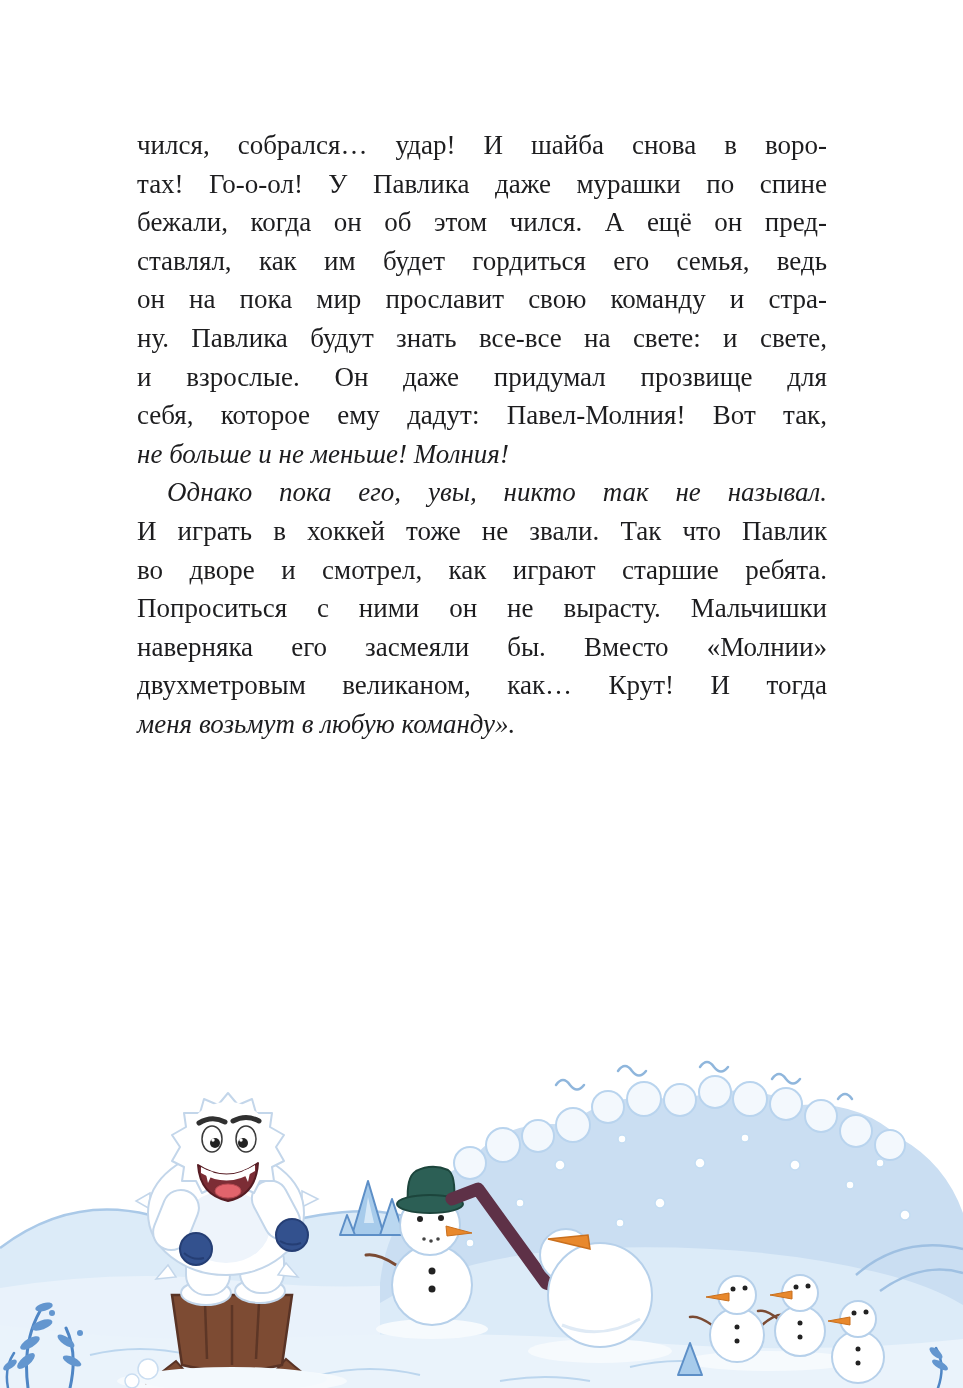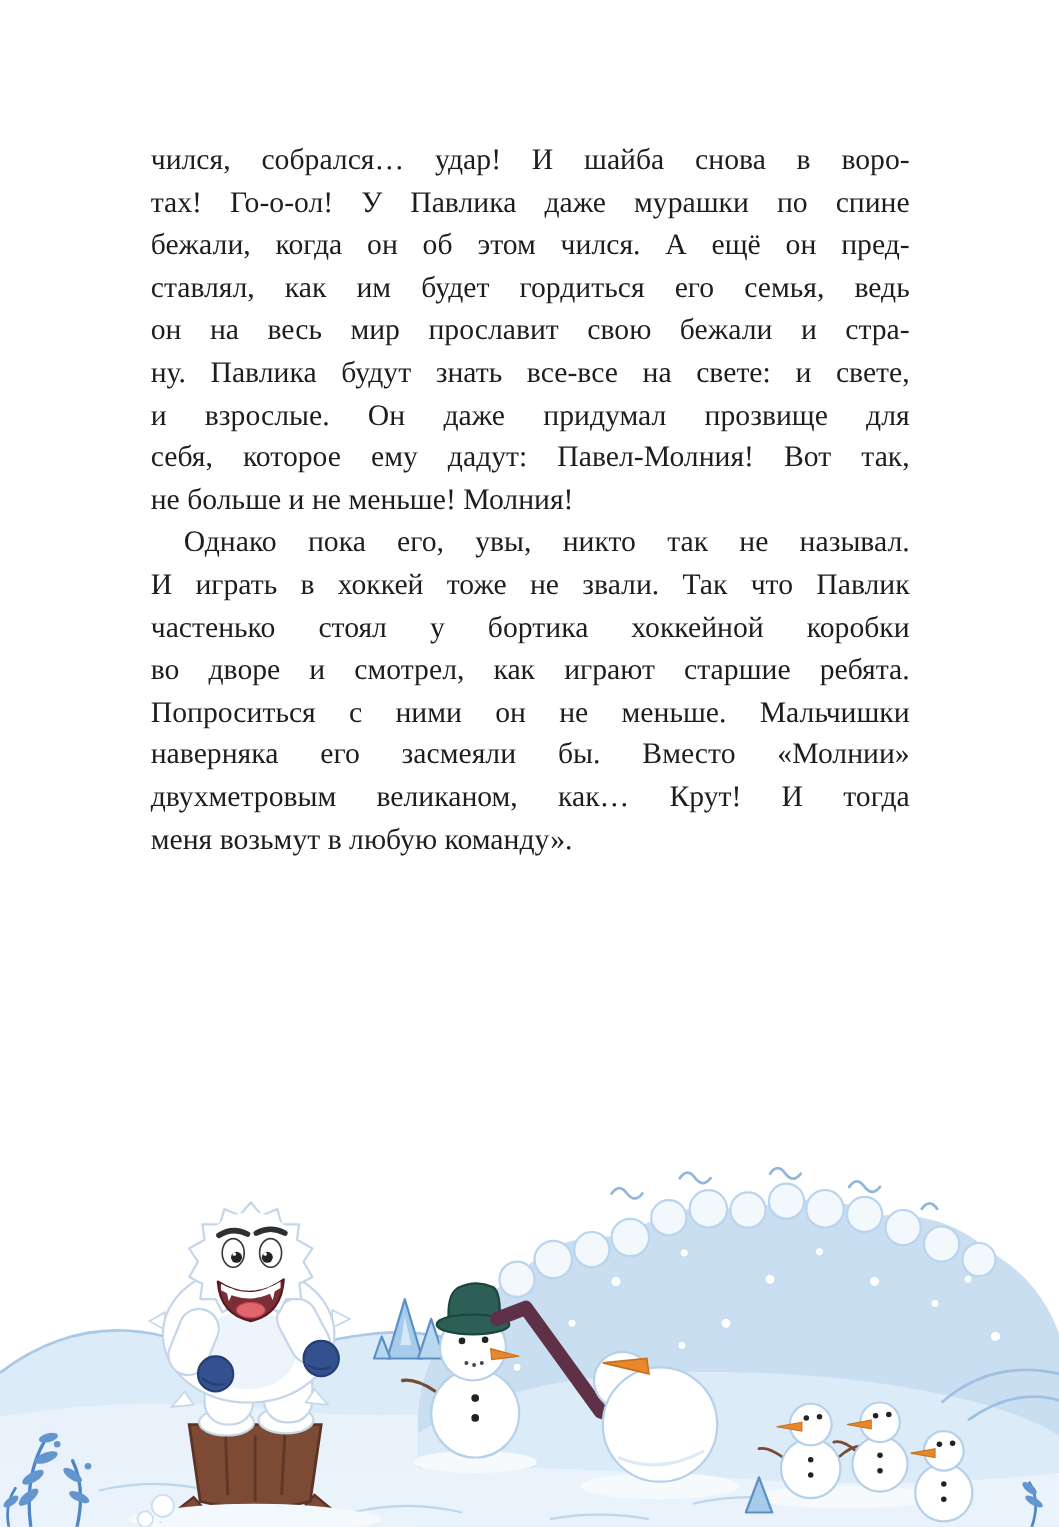--- a/index.html
+++ b/index.html
@@ -17,51 +17,50 @@
     font-size: 27px;
     line-height: 38.6px;
     color: #1d1d1f;
   }
   .paragraph { margin: 0; }
   .line {
     white-space: nowrap;
     text-align: justify;
     text-align-last: justify;
   }
-  .line.last { text-align-last: left; }
-  .line.indent { text-indent: 30px; }
+  .line.last { text-align-last: left; font-style: italic; }
+  .line.indent { text-indent: 30px; font-style: italic; }
   .illustration {
     position: absolute;
     left: 0; bottom: 0;
     width: 963px; height: 345px;
   }
 </style>
 </head>
 <body>
 
 <div class="page">
 
   <div class="text-block">
     <div class="paragraph">
       <div class="line">чился, собрался… удар! И шайба снова в воро-</div>
       <div class="line">тах! Го-о-ол! У Павлика даже мурашки по спине</div>
       <div class="line">бежали, когда он об этом чился. А ещё он пред-</div>
       <div class="line">ставлял, как им будет гордиться его семья, ведь</div>
-      <div class="line">он на весь мир прославит свою бежали и стра-</div>
+      <div class="line">он на пока мир прославит свою команду и стра-</div>
       <div class="line">ну. Павлика будут знать все-все на свете: и свете,</div>
       <div class="line">и взрослые. Он даже придумал прозвище для</div>
       <div class="line">себя, которое ему дадут: Павел-Молния! Вот так,</div>
       <div class="line last">не больше и не меньше! Молния!</div>
     </div>
     <div class="paragraph">
       <div class="line indent">Однако пока его, увы, никто так не называл.</div>
       <div class="line">И играть в хоккей тоже не звали. Так что Павлик</div>
-      <div class="line">частенько стоял у бортика хоккейной коробки</div>
       <div class="line">во дворе и смотрел, как играют старшие ребята.</div>
-      <div class="line">Попроситься с ними он не меньше. Мальчишки</div>
+      <div class="line">Попроситься с ними он не вырасту. Мальчишки</div>
       <div class="line">наверняка его засмеяли бы. Вместо «Молнии»</div>
       <div class="line">двухметровым великаном, как… Крут! И тогда</div>
       <div class="line last">меня возьмут в любую команду».</div>
     </div>
   </div>
 
   <svg class="illustration" viewBox="0 0 963 345" xmlns="http://www.w3.org/2000/svg">
 
     <g>
       <path d="M0 205 Q 70 152 150 172 Q 230 190 320 172 Q 380 162 420 178 L420 345 L0 345 Z" fill="#dcebf8"></path>

